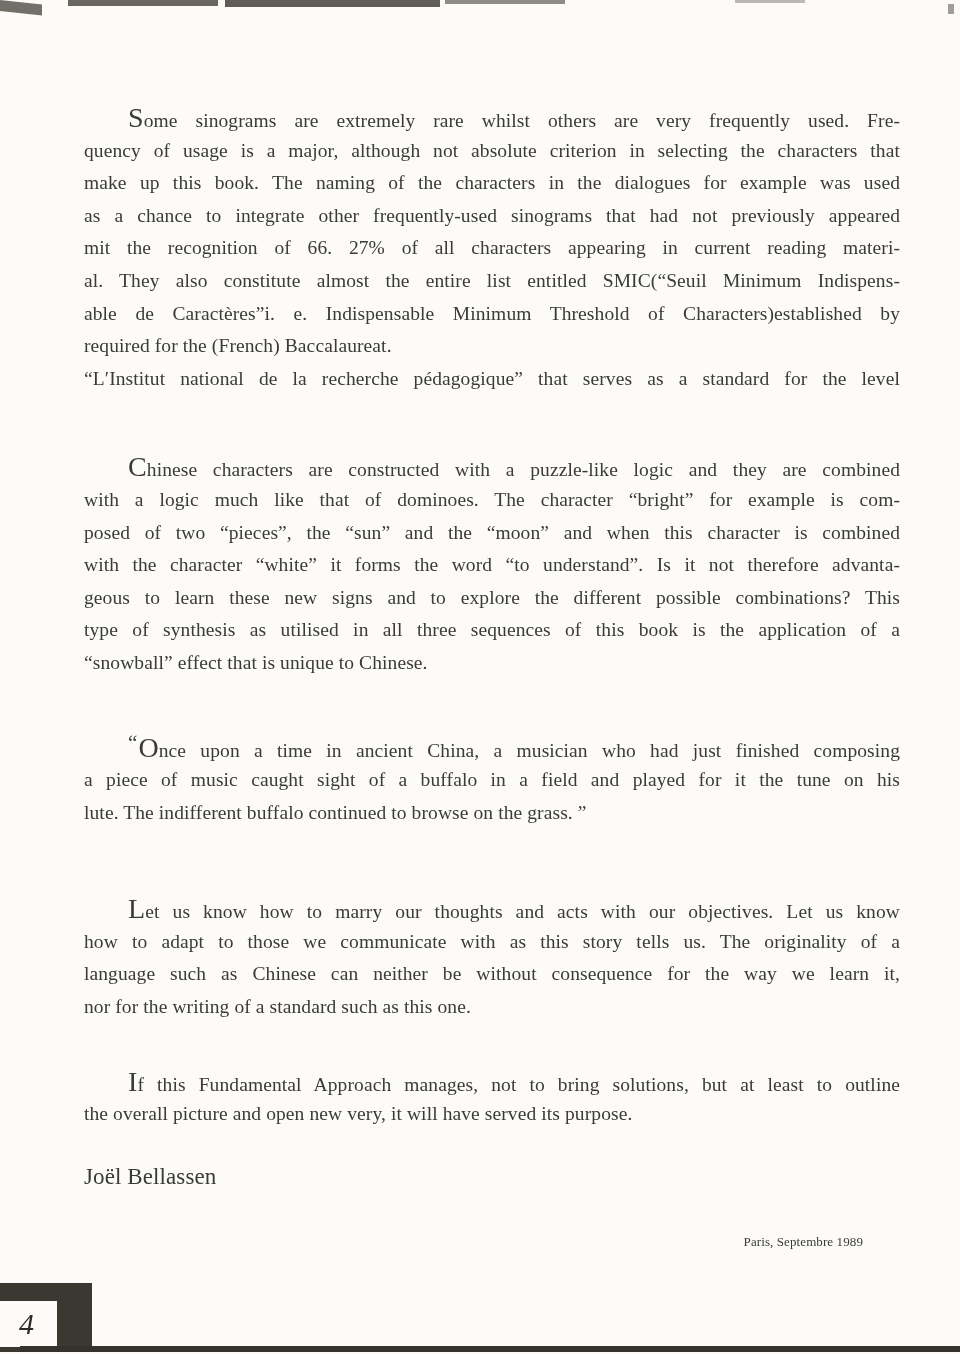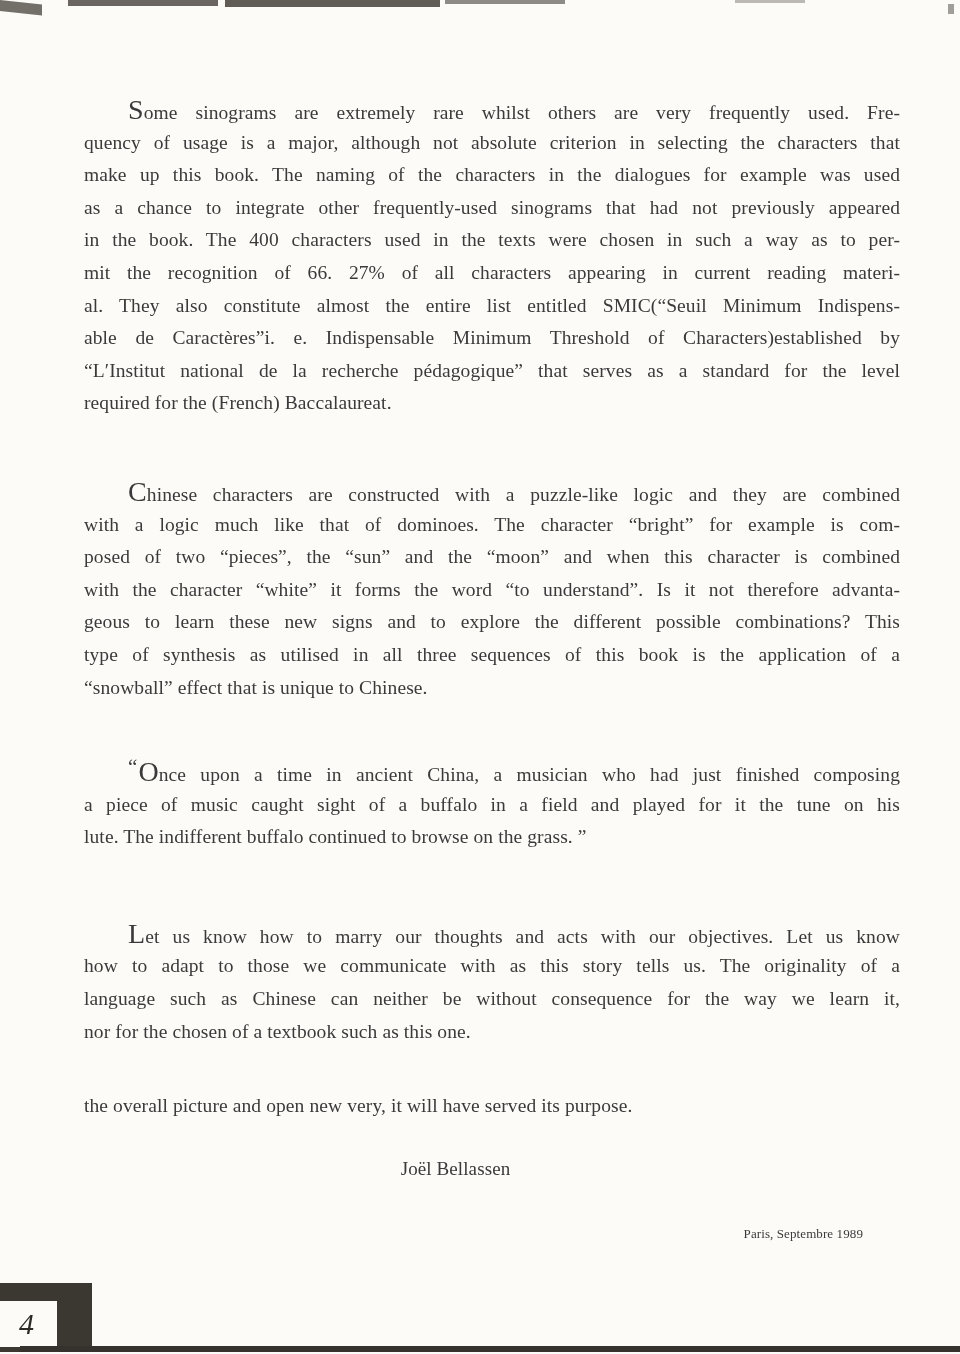--- a/index.html
+++ b/index.html
@@ -16,21 +16,21 @@
   .scan-artifact { position: absolute; background: #45403a; }
   .art-1 { left: 0;   top: 0; width: 42px;  height: 11px; opacity: .75; transform: skewY(6deg); transform-origin: left top; }
   .art-2 { left: 68px; top: 0; width: 150px; height: 6px;  opacity: .8; }
   .art-3 { left: 225px; top: 0; width: 215px; height: 7px; opacity: .85; }
   .art-4 { left: 445px; top: 0; width: 120px; height: 4px; opacity: .6; }
   .art-5 { left: 735px; top: 0; width: 70px;  height: 3px; opacity: .35; }
   .art-6 { left: 948px; top: 4px; width: 6px; height: 10px; opacity: .5; }
 
   .text-column {
     position: absolute;
-    left: 84px; top: 94px;
+    left: 84px; top: 102px;
     width: 816px;
     font-size: 19.5px;
     letter-spacing: 0.1px;
   }
 
   .para { margin: 0; }
   .para.p2 { margin-top: 56px; font-family: Liberation Serif, serif; }
   .para.p3 { margin-top: 52px; }
   .para.p4 { margin-top: 64px; }
   .para.p5 { margin-top: 42px; }
@@ -53,23 +53,23 @@
   .pre-initial {
     font-size: 21px;
     position: relative;
     top: -7px;
     margin-right: 1px;
   }
 
   .signature {
     margin-top: 30px;
     padding-right: 73px;
-    text-align: center;
+    text-align: left;
     line-height: 32.6px;
-    font-size: 19px;
+    font-size: 23px;
   }
   .dateline {
     margin-top: 33px;
     padding-right: 37px;
     text-align: right;
     line-height: 32.6px;
     font-size: 13px;
   }
 
   
@@ -111,48 +111,48 @@
 <div class="scan-artifact art-4"></div>
 <div class="scan-artifact art-5"></div>
 <div class="scan-artifact art-6"></div>
 
 <div class="text-column">
   <div class="para p1">
       <div class="line first"><span class="initial">S</span>ome sinograms are extremely rare whilst others are very frequently used.  Fre-</div>
       <div class="line">quency of usage is a major, although not absolute criterion in selecting the characters that</div>
       <div class="line">make up this book.  The naming of the characters in the dialogues for example was used</div>
       <div class="line">as a chance to integrate other frequently-used sinograms that had not previously appeared</div>
-      <div class="line">in the book.  The 400 characters used in the texts were chosen in such a way as to per-</div>
       <div class="line">mit the recognition of 66. 27%  of all characters appearing in current reading materi-</div>
       <div class="line">al. They also constitute almost the entire list entitled SMIC(“Seuil Minimum Indispens-</div>
       <div class="line">able de Caractères”i. e. Indispensable Minimum Threshold of Characters)established by</div>
+      <div class="line last">required for the (French) Baccalaureat.</div>
       <div class="line">“L′Institut national de la recherche pédagogique” that serves as a standard for the level</div>
-      <div class="line last">required for the (French) Baccalaureat.</div>
     </div>
   <div class="para p2">
       <div class="line first"><span class="initial">C</span>hinese characters are constructed with a puzzle-like logic and they are combined</div>
       <div class="line">with a logic much like that of dominoes.  The character “bright” for example is com-</div>
       <div class="line">posed of two “pieces”, the “sun” and the “moon” and  when this character is combined</div>
       <div class="line">with the character “white” it forms the word “to understand”. Is it not therefore advanta-</div>
       <div class="line">geous to learn these new signs and to explore the different possible combinations? This</div>
       <div class="line">type of synthesis as utilised in all three sequences of this book is the application of a</div>
       <div class="line last">“snowball” effect that is unique to Chinese.</div>
     </div>
   <div class="para p3">
       <div class="line first"><span class="pre-initial">“</span><span class="initial">O</span>nce upon a time in ancient China, a musician who had just finished composing</div>
       <div class="line">a piece of music caught sight of a buffalo in a field and played for it the tune on his</div>
       <div class="line last">lute.  The indifferent buffalo continued to browse on the grass. ”</div>
     </div>
   <div class="para p4">
       <div class="line first"><span class="initial">L</span>et us know how to marry our thoughts and acts with our objectives.   Let us know</div>
       <div class="line">how to adapt to those we communicate with as this story tells us.   The originality of a</div>
       <div class="line">language such as Chinese can neither be without consequence for the way we learn it,</div>
-      <div class="line last">nor for the chosen of a textbook such as this one.</div>
+      <div class="line last">nor for the writing of a standard such as this one.</div>
     </div>
   <div class="para p5">
+      <div class="line first"><span class="initial">I</span>f this Fundamental Approach manages, not to bring solutions, but at least to outline</div>
       <div class="line last">the overall picture and open new very, it will have served its purpose.</div>
     </div>
 
   <div class="signature">Joël Bellassen</div>
   <div class="dateline">Paris, Septembre 1989</div>
 </div>
 
 <div class="corner-block">
   <div class="folio-box">
     <span class="folio-number">4</span>

